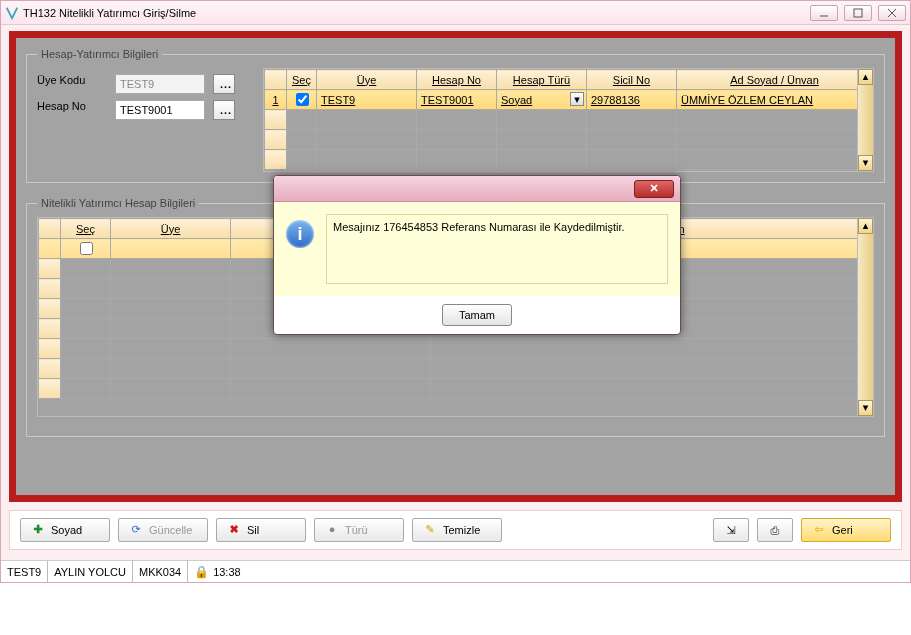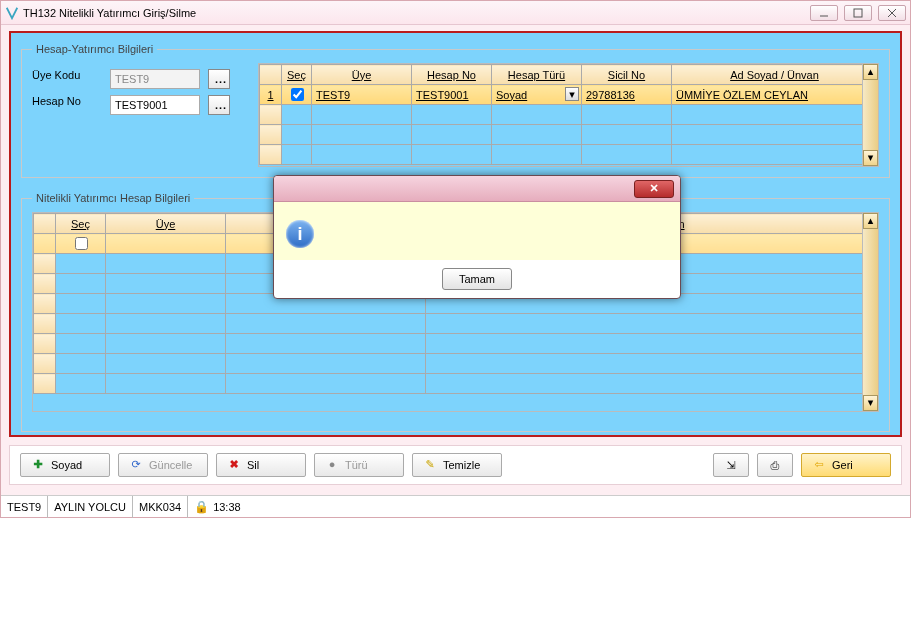--- a/index.html
+++ b/index.html
@@ -1,22 +1,22 @@
 <!DOCTYPE html>
 <html><head>
 <meta charset="utf-8">
 <style>
   * { box-sizing: border-box; font-family: Tahoma, Arial, sans-serif; font-size: 11px; }
   body { margin: 0; background: #fff; width: 911px; height: 635px; position: relative; overflow: hidden; }
-  .window { width: 911px; height: 518px; border: 1px solid #d8a8b0; background: #fdeef2; position: relative; }
+  .window { width: 911px; height: 583px; border: 1px solid #d8a8b0; background: #fdeef2; position: relative; }
   .titlebar { height: 24px; background: linear-gradient(#fdf5f8,#fce6ed); border-bottom: 1px solid #e6c6d0; display: flex; align-items: center; padding: 0 4px; }
   .titlebar .app-icon { width: 14px; height: 14px; margin-right: 4px; }
   .titlebar .win-btns { margin-left: auto; display: flex; gap: 6px; }
   .win-btn { width: 28px; height: 16px; border: 1px solid #c8a3ad; border-radius: 2px; background: linear-gradient(#fff,#f3dfe6); display:flex; align-items:center; justify-content:center; cursor:pointer; }
-  .content { position: absolute; top: 30px; left: 8px; right: 8px; bottom: 80px; background: #7dd3fc; border: 2px solid #b91c1c; padding: 10px 10px; }
+  .content { position: absolute; top: 30px; left: 8px; right: 8px; bottom: 80px; background: #a3a3a3; border: 7px solid #b91c1c; padding: 10px 10px; }
   fieldset { border: 1px solid #c9c9c9; margin: 0 0 14px; padding: 8px 10px 10px; }
   legend { padding: 0 4px; color: #444; }
   .form-row { display: flex; gap: 8px; margin: 6px 0; }
   .form-lbl { width: 70px; }
   input.txt { height: 20px; border: 1px solid #aaa; padding: 1px 4px; background: #fff; }
   input.txt:disabled { background:#f3f3f3; color:#888; }
   .dots-btn { width: 22px; height: 20px; border:1px solid #888; background:linear-gradient(#fff,#e8e8e8); cursor:pointer; font-weight:bold; letter-spacing:1px; text-align:center; line-height:16px; }
   .top-group { display: flex; gap: 16px; align-items:flex-start; }
   .form-col { width: 210px; }
   .grid-wrap { flex:1; position:relative; border:1px solid #bbb; }
@@ -304,20 +304,21 @@
     <div class="cell" style="border-right:none"><span class="lock">🔒</span><span>13:38</span></div>
   </div>
 
   <div class="modal-backdrop">
     <div class="modal">
       <div class="modal-title">
         <div class="modal-close">✕</div>
       </div>
       <div class="modal-body">
         <div class="info-icon">i</div>
+        <div class="modal-text">Mesajınız 176454853 Referans Numarası ile Kaydedilmiştir.</div>
       </div>
       <div class="modal-foot">
         <button class="modal-btn">Tamam</button>
       </div>
     </div>
   </div>
 
 </div>
 
 </body></html>

